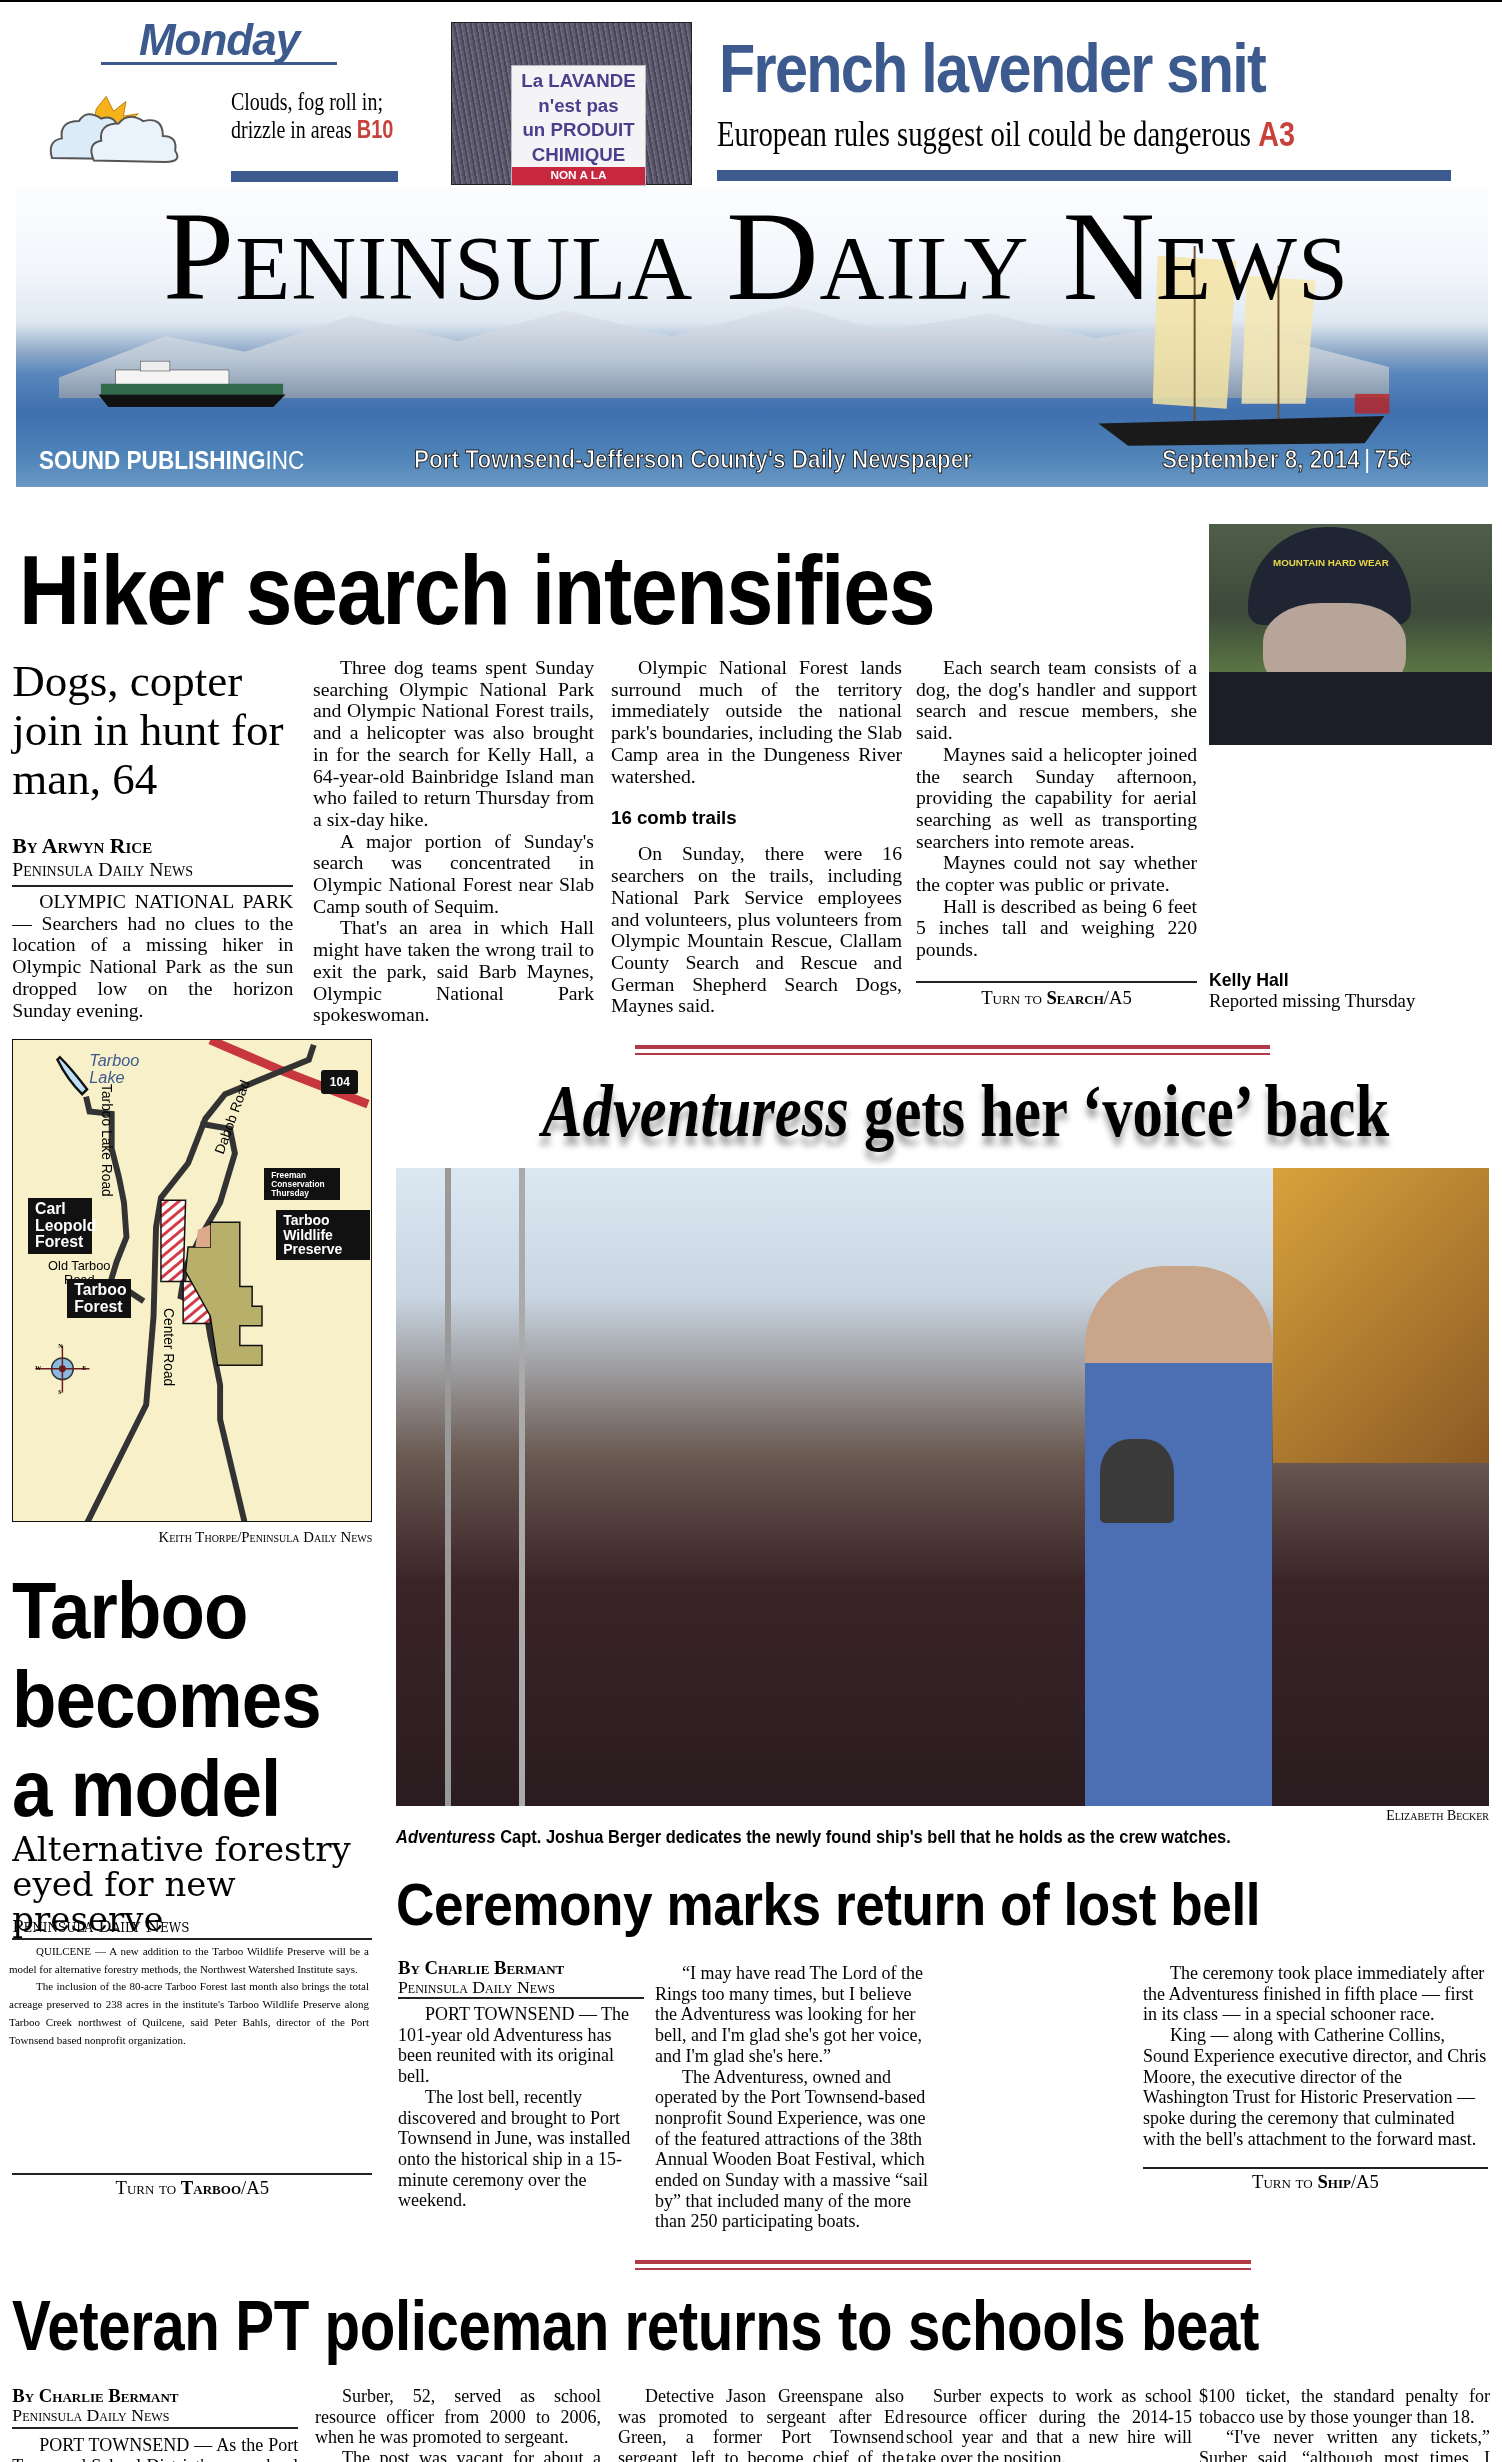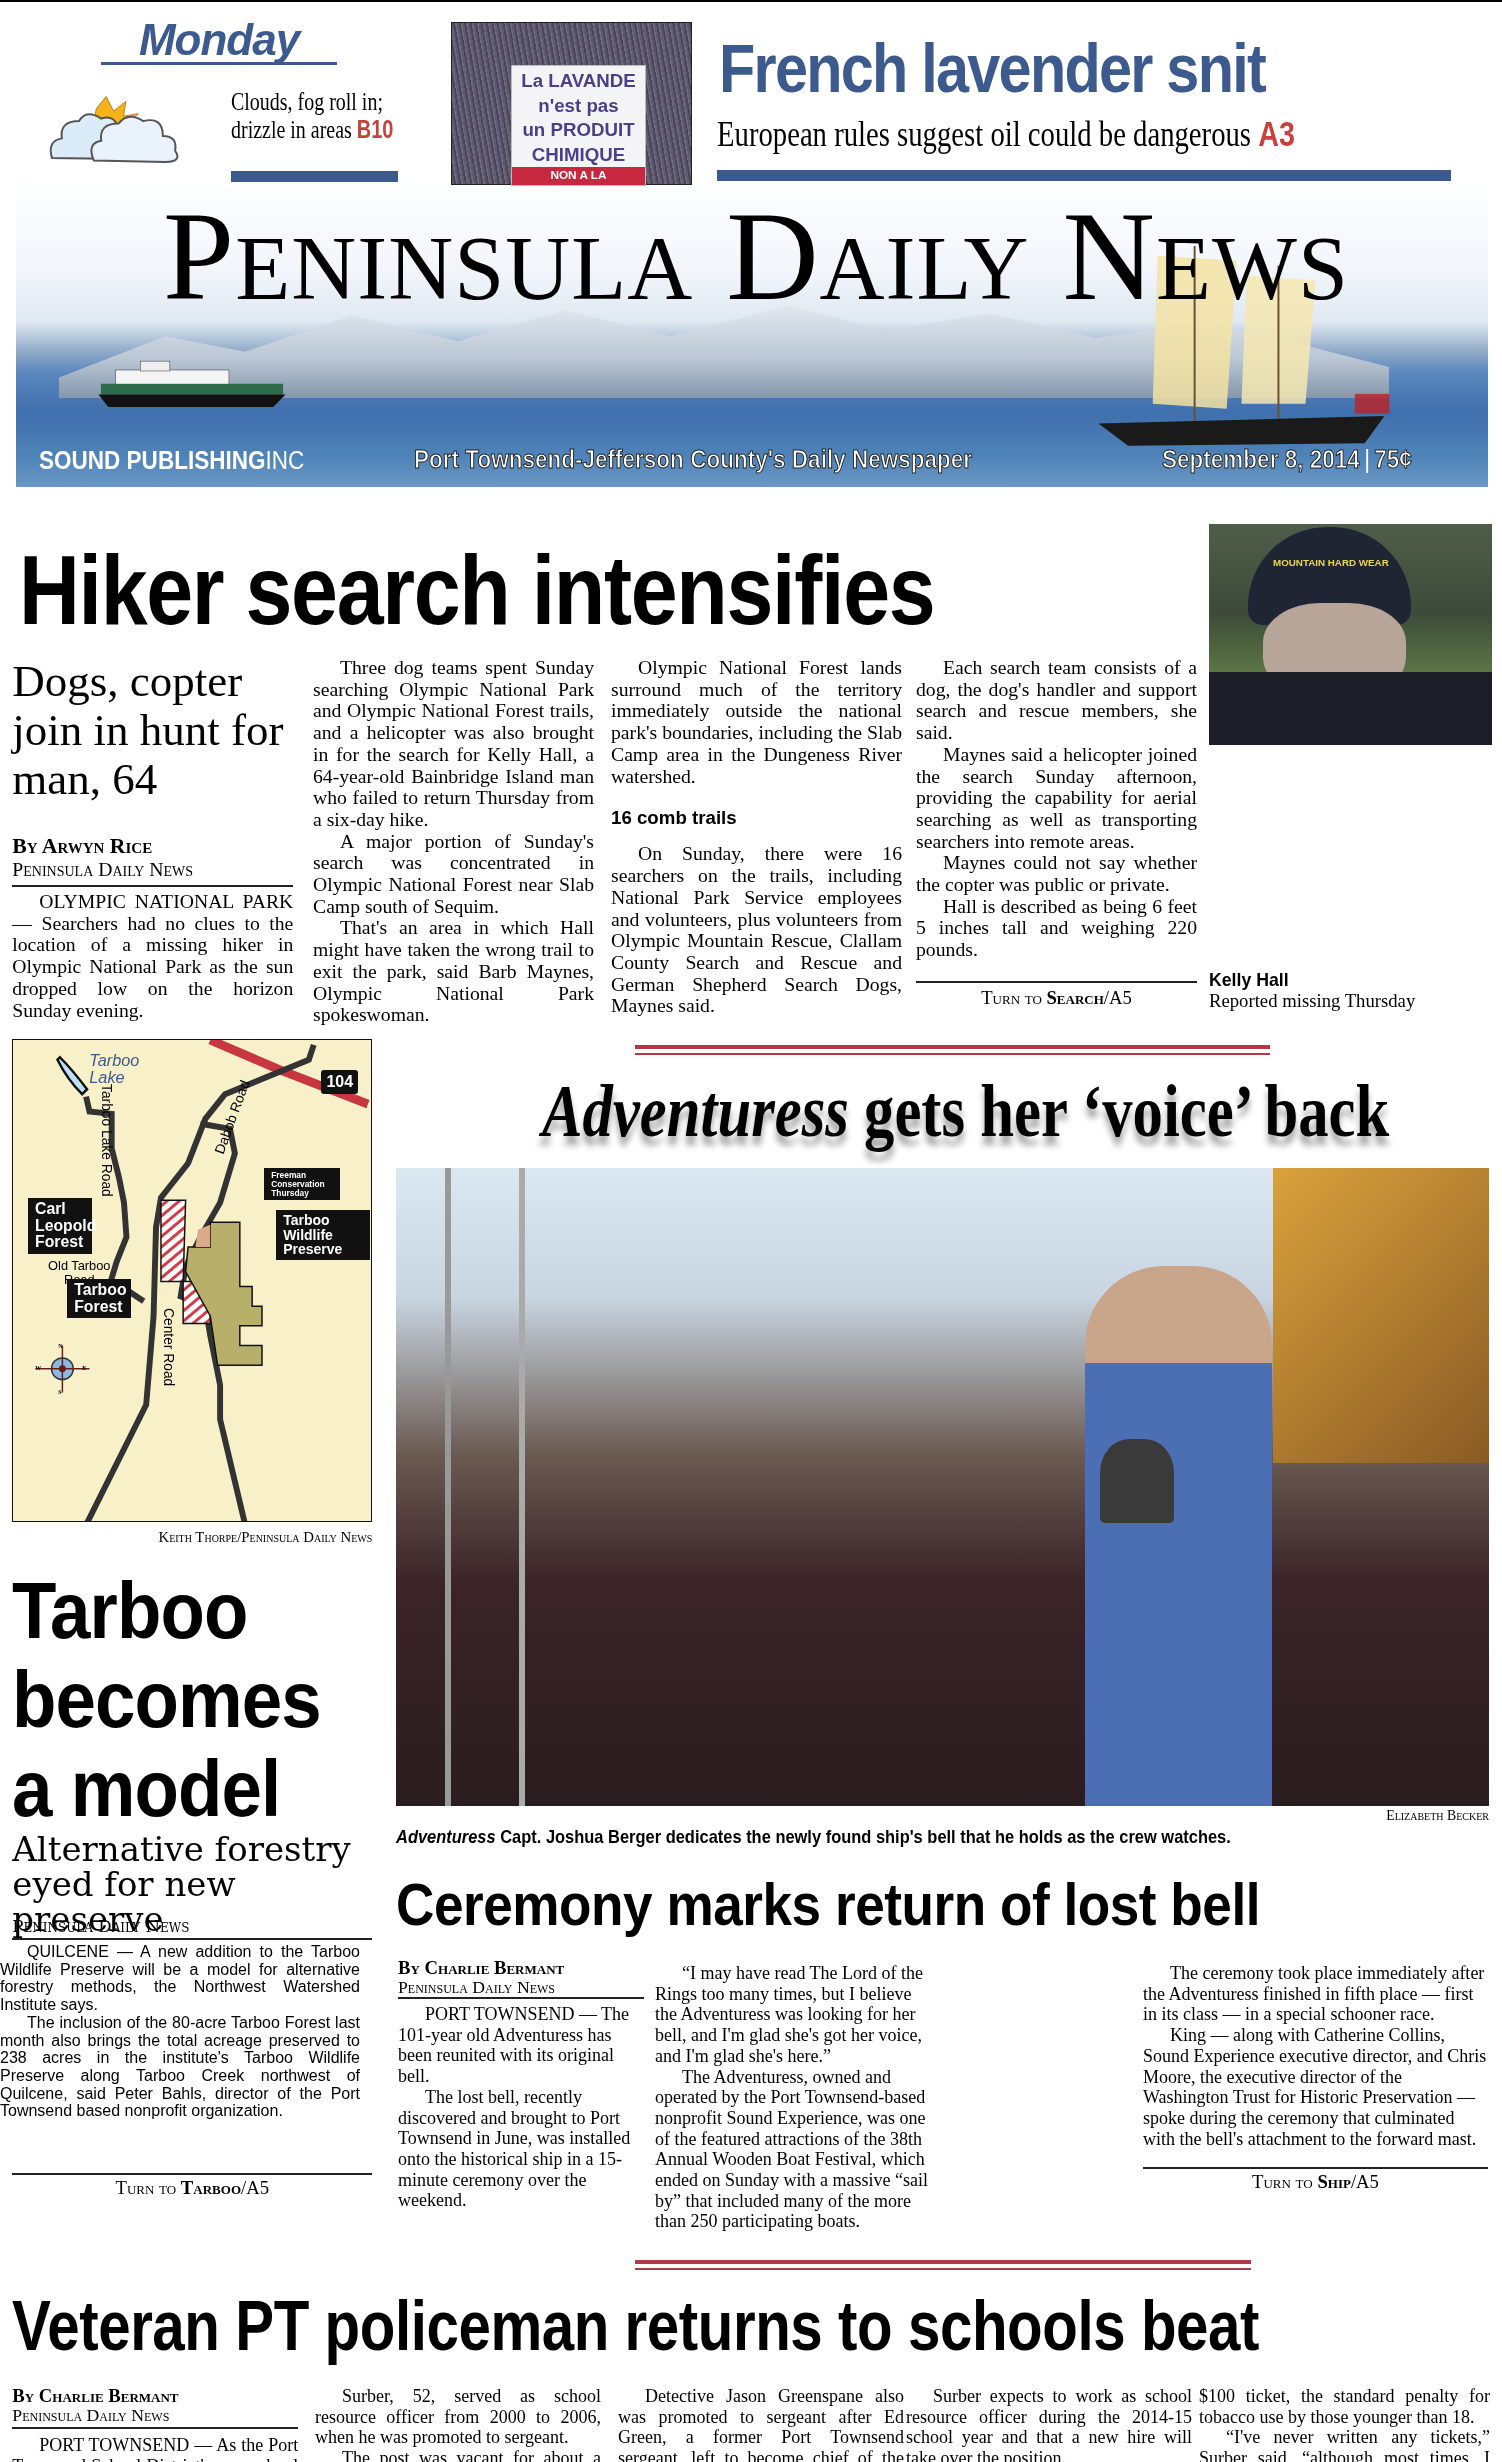--- a/index.html
+++ b/index.html
@@ -169,41 +169,41 @@
       </defs>
     <circle cx="100" cy="667" r="22" fill="#8bb9e0" stroke="#333" stroke-width="3"></circle>
     <circle cx="100" cy="667" r="7" fill="#6a1b1b"></circle>
     <path d="M45 667 L155 667 M100 620 L100 715" stroke="#6a1b1b" stroke-width="3"></path>
   </svg>
   <div style="position:absolute;left:76px;top:12.3px;font-family:'Liberation Sans',sans-serif;font-style:italic;font-size:16.3px;color:#3d5a8f;line-height:17px;width:54px">Tarboo Lake</div>
   <div style="position:absolute;left:86px;top:44px;font-family:'Liberation Sans',sans-serif;font-size:13.8px;writing-mode:vertical-rl">Tarboo Lake Road</div>
   <div style="position:absolute;left:199px;top:81px;font-family:'Liberation Sans',sans-serif;font-size:13.8px;transform:rotate(-70deg);transform-origin:left top;white-space:nowrap;top:111px">Dabob Road</div>
   <div style="position:absolute;left:148px;top:268px;font-family:'Liberation Sans',sans-serif;font-size:13.8px;writing-mode:vertical-rl">Center Road</div>
   <div style="position:absolute;left:34px;top:219px;font-family:'Liberation Sans',sans-serif;font-size:12.8px;width:64px;text-align:center;line-height:13.8px">Old Tarboo Road</div>
-  <div style="position:absolute;left:308px;top:29.5px;width:37px;height:24.6px;background:#111;color:#fff;font-family:'Liberation Sans',sans-serif;font-weight:bold;font-size:16px;text-align:center;line-height:24.6px;border-radius:3px">104</div>
+  <div style="position:absolute;left:308px;top:29.5px;width:37px;height:24.6px;background:#111;color:#fff;font-family:'Liberation Sans',sans-serif;font-weight:bold;font-size:12px;text-align:center;line-height:24.6px;border-radius:3px">104</div>
   <div class="maplabel" style="left:14.8px;top:158px;font-size:15.8px;width:64px">Carl Leopold Forest</div>
   <div class="maplabel" style="left:263px;top:170px;font-size:14px;width:94px">Tarboo Wildlife Preserve</div>
   <div class="maplabel" style="left:54px;top:239px;font-size:15.8px;width:64px">Tarboo Forest</div>
   <div class="maplabel" style="left:251px;top:128px;font-size:8.4px;width:76px">Freeman Conservation Thursday</div>
   <div style="position:absolute;left:45px;top:303px;font-size:5.9px;font-weight:bold">N</div>
   <div style="position:absolute;left:45px;top:349px;font-size:5.9px;font-weight:bold">S</div>
   <div style="position:absolute;left:69px;top:325px;font-size:5.9px;font-weight:bold">E</div>
   <div style="position:absolute;left:22px;top:325px;font-size:5.9px;font-weight:bold">W</div>
 </div>
 <div class="abs credit" style="left:12.3px;top:1529px;width:360px;font-size:14.8px">Keith Thorpe/Peninsula Daily News</div>
 
 <div class="abs h-sans" style="left:12.3px;top:1566px;font-size:79px;line-height:89px;letter-spacing:-1px;transform:scaleX(.92)">
   <div>Tarboo</div>
   <div>becomes</div>
   <div>a model</div>
 </div>
 <div class="abs" style="left:12.3px;top:1832px;width:364px;font-size:34px;line-height:35px;font-family:'DejaVu Serif',serif">Alternative forestry eyed for new preserve</div>
 <div class="abs org" style="left:12.3px;top:1916px;font-size:16.7px;font-family:'DejaVu Serif',serif">Peninsula Daily News</div>
 <div class="abs rule" style="left:12.3px;top:1938px;width:360px"></div>
-<div class="abs col" style="left:0;top:1943px;width:360px;font-family:Liberation Sans, sans-serif;font-size:16px;line-height:17.7px">
+<div class="abs col" style="left:9px;top:1943px;width:360px;font-family:Liberation Serif, serif;font-size:11px;line-height:17.7px">
   <p>QUILCENE — A new addition to the Tarboo Wildlife Preserve will be a model for alternative forestry methods, the Northwest Watershed Institute says.</p>
   <p>The inclusion of the 80-acre Tarboo Forest last month also brings the total acreage preserved to 238 acres in the institute's Tarboo Wildlife Preserve along Tarboo Creek northwest of Quilcene, said Peter Bahls, director of the Port Townsend based nonprofit organization.</p>
 </div>
 <div class="abs rule" style="left:12.3px;top:2173px;width:360px"></div>
 <div class="abs jump" style="left:12.3px;top:2177px;width:360px">
   <span>Turn to</span> <b>Tarboo</b><span>/A5</span>
 </div>
 
 <div class="abs redrule" style="left:635px;top:1045px;width:635px"></div>
 <div class="abs redrule2" style="left:635px;top:1053px;width:635px"></div>

